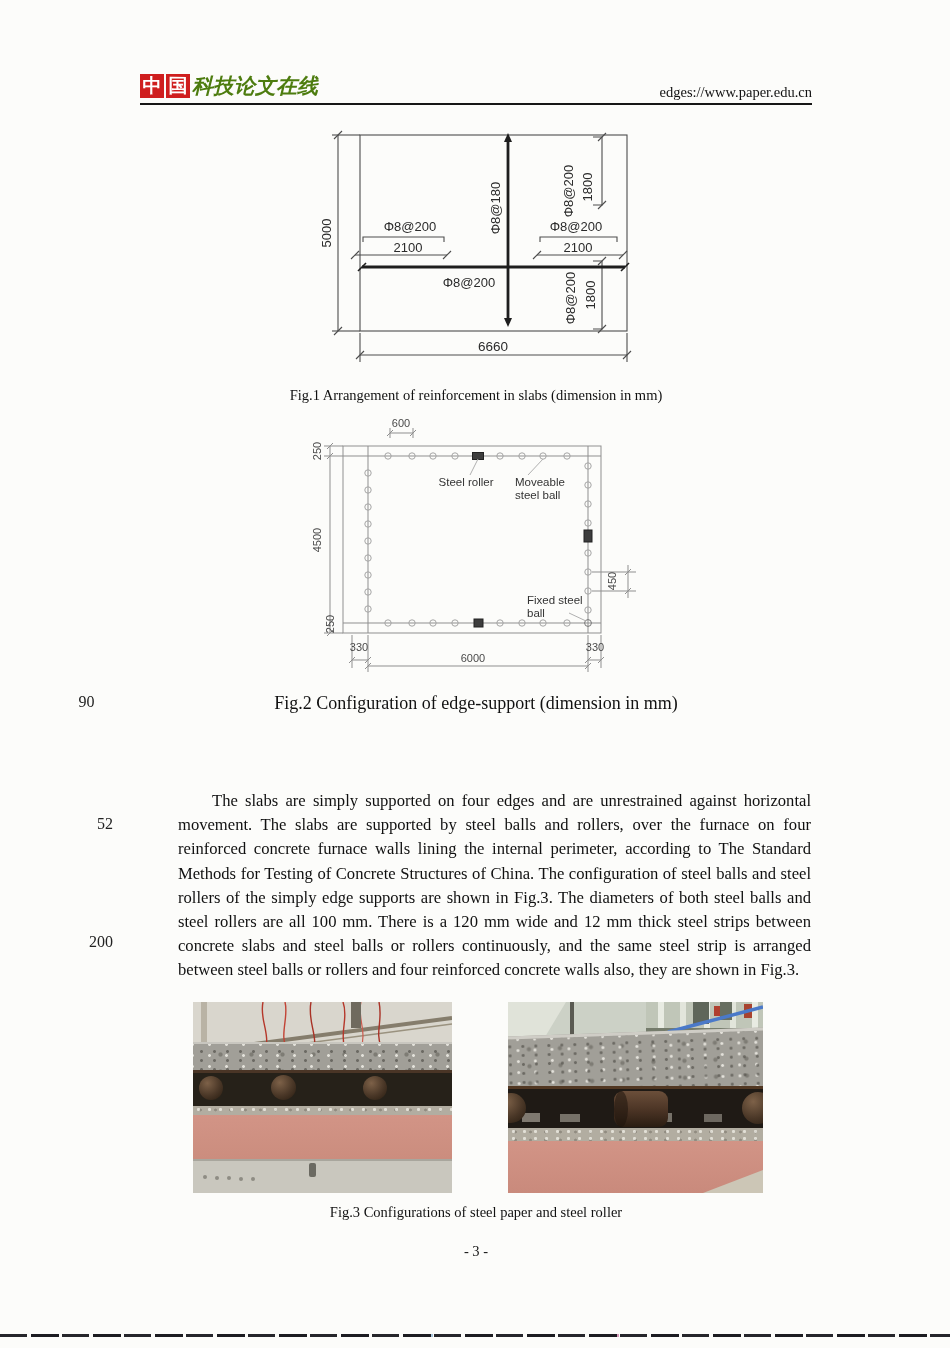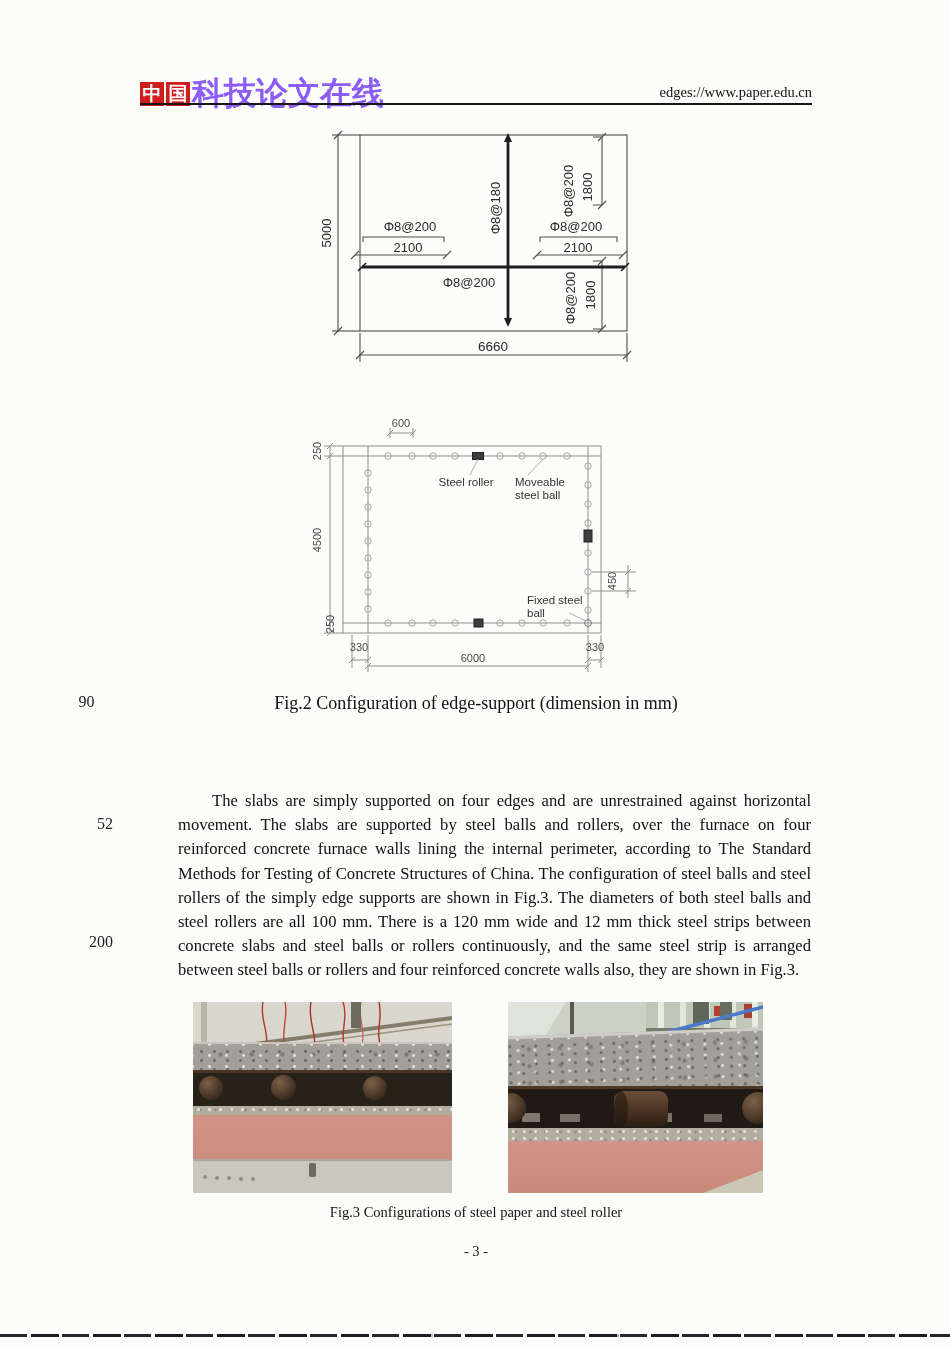--- a/index.html
+++ b/index.html
@@ -6,21 +6,21 @@
   .page{position:relative;width:950px;height:1348px;background:#fcfcfa;overflow:hidden;
         font-family:"Liberation Serif",serif;color:#151515;}
   .a{position:absolute;}
   .serif{font-family:"Liberation Serif",serif;}
   .sans{font-family:"Liberation Sans",sans-serif;}
   .caption{font-size:14.5px;text-align:center;color:#111;}
   .linenum{font-size:16px;color:#222;width:53px;text-align:right;}
   .para{width:633px;font-size:16.6px;line-height:24.2px;text-align:justify;text-indent:34px;color:#101010;}
   .logo-block{display:inline-block;width:24px;height:24px;background:#cf1e1e;color:#fff;
               font-weight:bold;font-size:19px;line-height:24px;text-align:center;margin-right:2px;vertical-align:middle;}
-  .logo-black{display:inline-block;font-weight:bold;font-size:32px;letter-spacing:0px;color:#8b5cf6;vertical-align:middle;}
+  .logo-black{display:inline-block;font-weight:bold;font-size:21px;letter-spacing:0px;color:#4d7c0f;vertical-align:middle;font-style:italic;}
   .url{font-size:14.5px;color:#111;}
   .rule{background:#161616;height:2px;}
   svg text{font-family:"Liberation Sans",sans-serif;}
   .f1t{font-size:13px;fill:#2b2b2b;}
   .f2t{font-size:11px;fill:#4a4a4a;}
   .f2l{font-size:11.5px;fill:#333;}
   .photo{overflow:hidden;background:#d8d5cc;}
   .concrete{background-color:#a19f98;background-image:
      radial-gradient(circle, rgba(64,62,56,.55) 1px, transparent 1.9px),
      radial-gradient(circle, rgba(238,236,229,.85) 1px, transparent 1.8px),
@@ -100,20 +100,21 @@
       <text x="102" y="116" text-anchor="middle">Φ8@200</text>
       <text x="100" y="137" text-anchor="middle">2100</text>
       <text x="268" y="116" text-anchor="middle">Φ8@200</text>
       <text x="270" y="137" text-anchor="middle">2100</text>
       <text x="161" y="172" text-anchor="middle">Φ8@200</text>
       <text x="264" y="183" text-anchor="middle" dominant-baseline="middle" transform="rotate(-90 264 183)">Φ8@200</text>
       <text x="284" y="180" text-anchor="middle" dominant-baseline="middle" transform="rotate(-90 284 180)">1800</text>
       <text x="185" y="236" text-anchor="middle" style="font-size:13.5px">6660</text>
     </g>
   </svg>
+  <div class="a caption" style="left:140px;top:387px;width:672px;">Fig.1 Arrangement of reinforcement in slabs (dimension in mm)</div>
 
   <svg class="a" style="left:303px;top:416px;" width="350" height="262" viewBox="0 0 350 262">
     <g stroke="#8f8f8f" stroke-width="1" fill="none">
       <rect x="40" y="30" width="258" height="187"></rect>
       <line x1="40" y1="40" x2="298" y2="40"></line>
       <line x1="40" y1="207" x2="298" y2="207"></line>
       <line x1="65" y1="30" x2="65" y2="217"></line>
       <line x1="285" y1="30" x2="285" y2="217"></line>
     </g>
 

